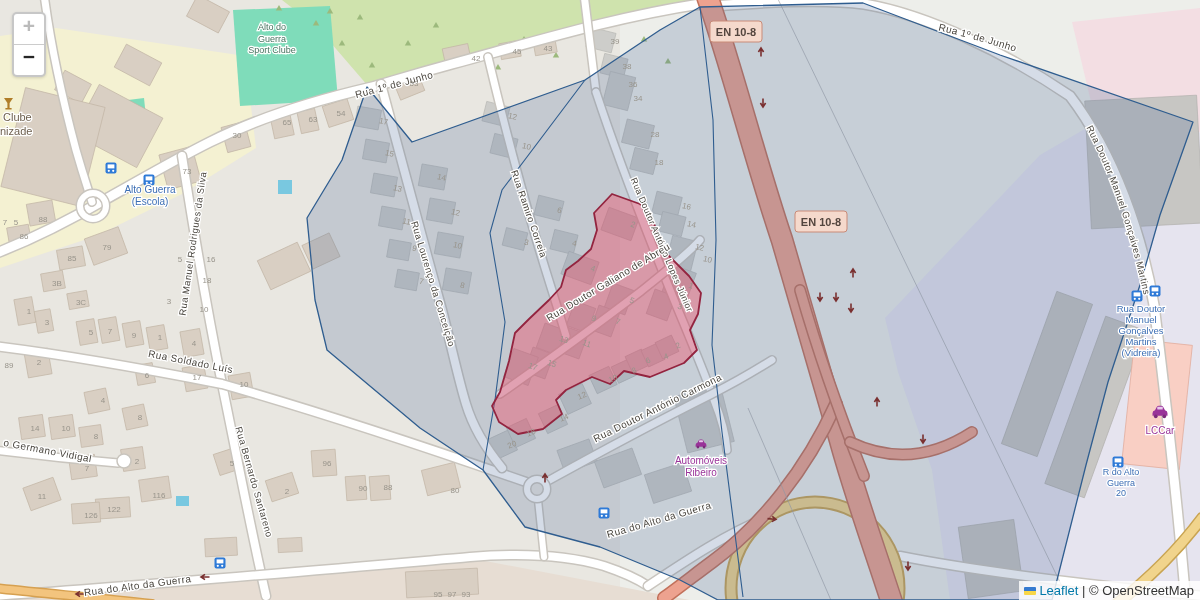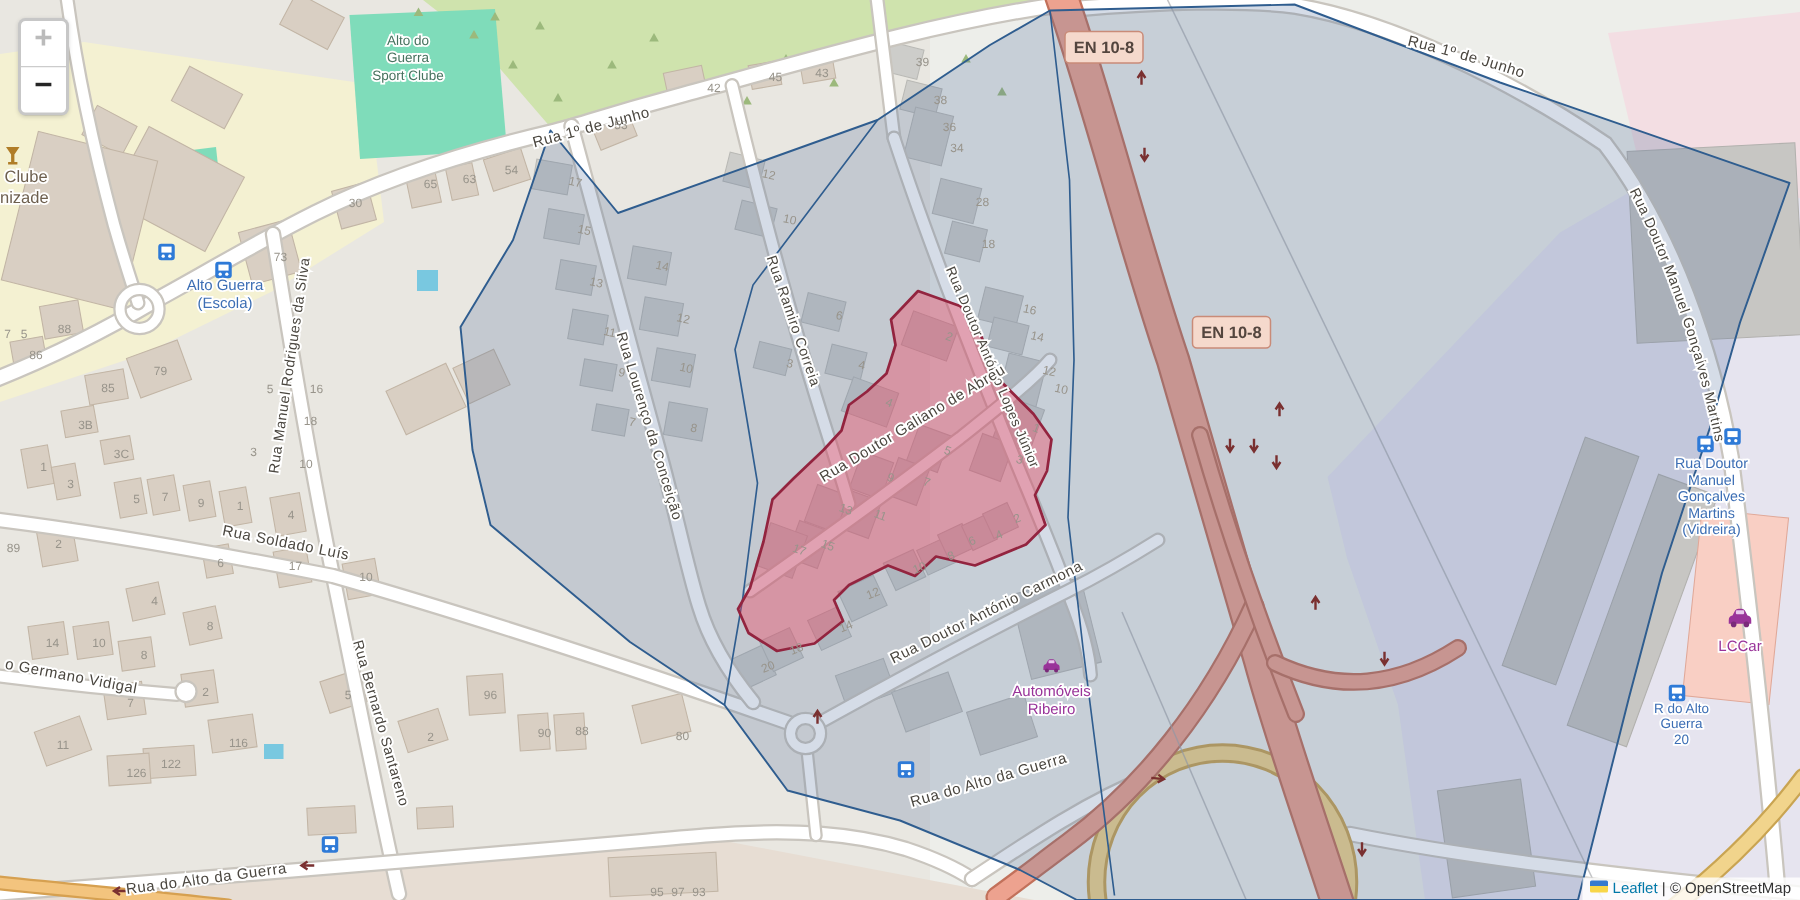--- a/index.html
+++ b/index.html
@@ -9,21 +9,21 @@
   svg text{font-family:"Liberation Sans",sans-serif;}
   
   .leaflet-control{position:absolute;left:12px;top:12px;z-index:50;border:2px solid rgba(0,0,0,.22);
        border-radius:5px;background:#fff;width:30px;box-shadow:0 1px 3px rgba(0,0,0,.15);}
   .leaflet-control a{display:block;width:30px;height:30px;line-height:28px;text-align:center;
        font:bold 21px "Liberation Sans",sans-serif;text-decoration:none;cursor:pointer;}
   .zoom-in{color:#bbb;border-bottom:1px solid #ccc;border-radius:4px 4px 0 0;}
   .zoom-out{color:#262626;border-radius:0 0 4px 4px;}
   
   .attribution{position:absolute;right:0;bottom:0;z-index:50;background:rgba(255,255,255,.82);
-       padding:2px 6px 2px 5px;font-size:10px;color:#333;white-space:nowrap;}
+       padding:2px 6px 2px 5px;font-size:13px;color:#333;white-space:nowrap;}
   .attribution a{color:#0078a8;text-decoration:none;}
   .flag{display:inline-block;width:12px;height:8px;border-radius:1px;vertical-align:baseline;
        background:linear-gradient(#357ad0 50%,#f8d648 50%);margin-right:3px;}
 </style>
 </head>
 <body>
 
 <div id="app">
   <svg id="map-svg" width="1200" height="600" viewBox="0 0 1200 600">
     <g id="layer-land">

